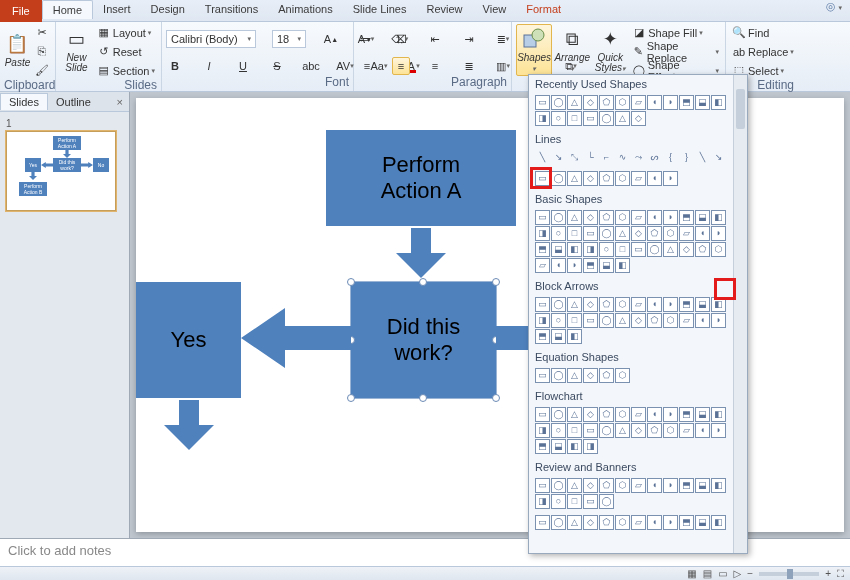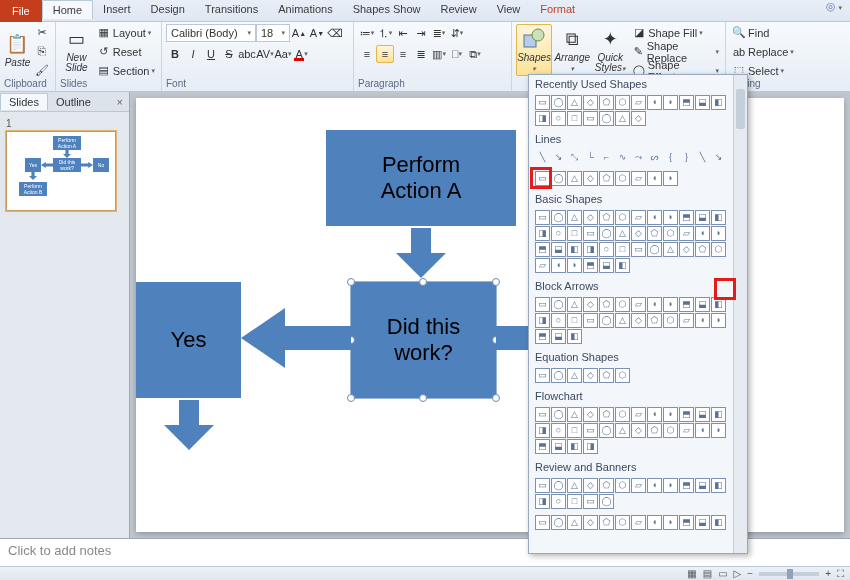--- a/index.html
+++ b/index.html
@@ -9,35 +9,35 @@
 .titlebar { display: flex; align-items: flex-start; height: 22px; background: linear-gradient(#e8eef7,#dfe7f2); border-bottom: 1px solid #b9c8db; }
 .tab-file { background: #c43e1c; color: #fff; padding: 3px 12px; height: 22px; display: flex; align-items: center; font-size: 11px; }
 .tab { padding: 3px 10px; color: #3b3b3b; cursor: pointer; }
 .tab.active { background: #f5f9fe; border: 1px solid #b9c8db; border-bottom: none; border-radius: 2px 2px 0 0; }
 .tab.context { color: #c43e1c; }
 .helpicon { margin-left: auto; padding: 0 8px; color: #5a79a5; }
 
 
 .ribbon { display: flex; height: 70px; background: linear-gradient(#f7fafd,#e6edf6); border-bottom: 1px solid #b9c8db; }
 .group { border-right: 1px solid #cbd6e4; padding: 2px 4px 0 4px; display: flex; flex-direction: column; justify-content: space-between; position: relative; }
-.group-label { font-size: 10px; color: #5a6b86; text-align: left; padding-bottom: 2px; }
+.group-label { font-size: 12px; color: #5a6b86; text-align: right; padding-bottom: 2px; }
 .group-body { display: flex; gap: 2px; align-items: flex-start; height: 54px; }
 
 .bigbtn { display: flex; flex-direction: column; align-items: center; justify-content: center; width: 40px; height: 52px; cursor: pointer; border-radius: 2px; }
 .bigbtn .ic { width: 24px; height: 24px; display: flex; align-items: center; justify-content: center; font-size: 18px; }
 .bigbtn .lbl { font-size: 10px; text-align: center; line-height: 1; margin-top: 2px; font-style: italic; }
 .bigbtn.active { background: linear-gradient(#fef5dc,#fde396); border: 1px solid #e2b64d; }
 
 .smallcol { display: flex; flex-direction: column; gap: 2px; }
 .smallrow { display: flex; align-items: center; gap: 2px; font-size: 11px; height: 17px; padding: 0 2px; cursor: pointer; }
 .smallrow .ic { width: 14px; height: 14px; display: inline-flex; align-items: center; justify-content: center; font-size: 11px; }
 
 .fontname { border: 1px solid #b9c8db; background: #fff; padding: 1px 4px; width: 90px; font-size: 11px; height: 18px; display: flex; align-items: center; justify-content: space-between; }
 .fontsize { border: 1px solid #b9c8db; background: #fff; padding: 1px 4px; width: 34px; font-size: 11px; height: 18px; display: flex; align-items: center; justify-content: space-between; }
-.btnrow { display: flex; gap: 0; }
+.btnrow { display: flex; gap: 16px; margin-top: 6px; }
 .pill { width: 18px; height: 18px; display: flex; align-items: center; justify-content: center; cursor: pointer; font-size: 11px; border-radius: 2px; }
 .pill.on { background: linear-gradient(#fef5dc,#fde396); border: 1px solid #e2b64d; }
 
 .colorchip { width: 10px; height: 3px; display: inline-block; margin-top: -2px; }
 
 
 .workspace { display: flex; height: calc(580px - 22px - 70px - 28px - 14px); background: #bfc6ce; }
 .slidepanel { width: 130px; background: #e3e8ee; border-right: 1px solid #9fa9b5; display: flex; flex-direction: column; }
 .paneltabs { display: flex; height: 20px; background: #dde3ea; border-bottom: 1px solid #b9c8db; align-items: center; }
 .paneltab { padding: 2px 8px; font-size: 11px; cursor: pointer; }
@@ -81,21 +81,21 @@
 </head>
 <body>
 
 <div class="titlebar">
   <div class="tab-file">File</div>
   <div class="tab active">Home</div>
   <div class="tab">Insert</div>
   <div class="tab">Design</div>
   <div class="tab">Transitions</div>
   <div class="tab">Animations</div>
-  <div class="tab">Shapes Show</div>
+  <div class="tab">Slide Lines</div>
   <div class="tab">Review</div>
   <div class="tab">View</div>
   <div class="tab context">Format</div>
   <div class="helpicon">◎ <span class="tri">▾</span></div>
 </div>
 
 <div class="ribbon">
   <div class="group" style="width:56px">
     <div class="group-body">
       <div class="bigbtn">

